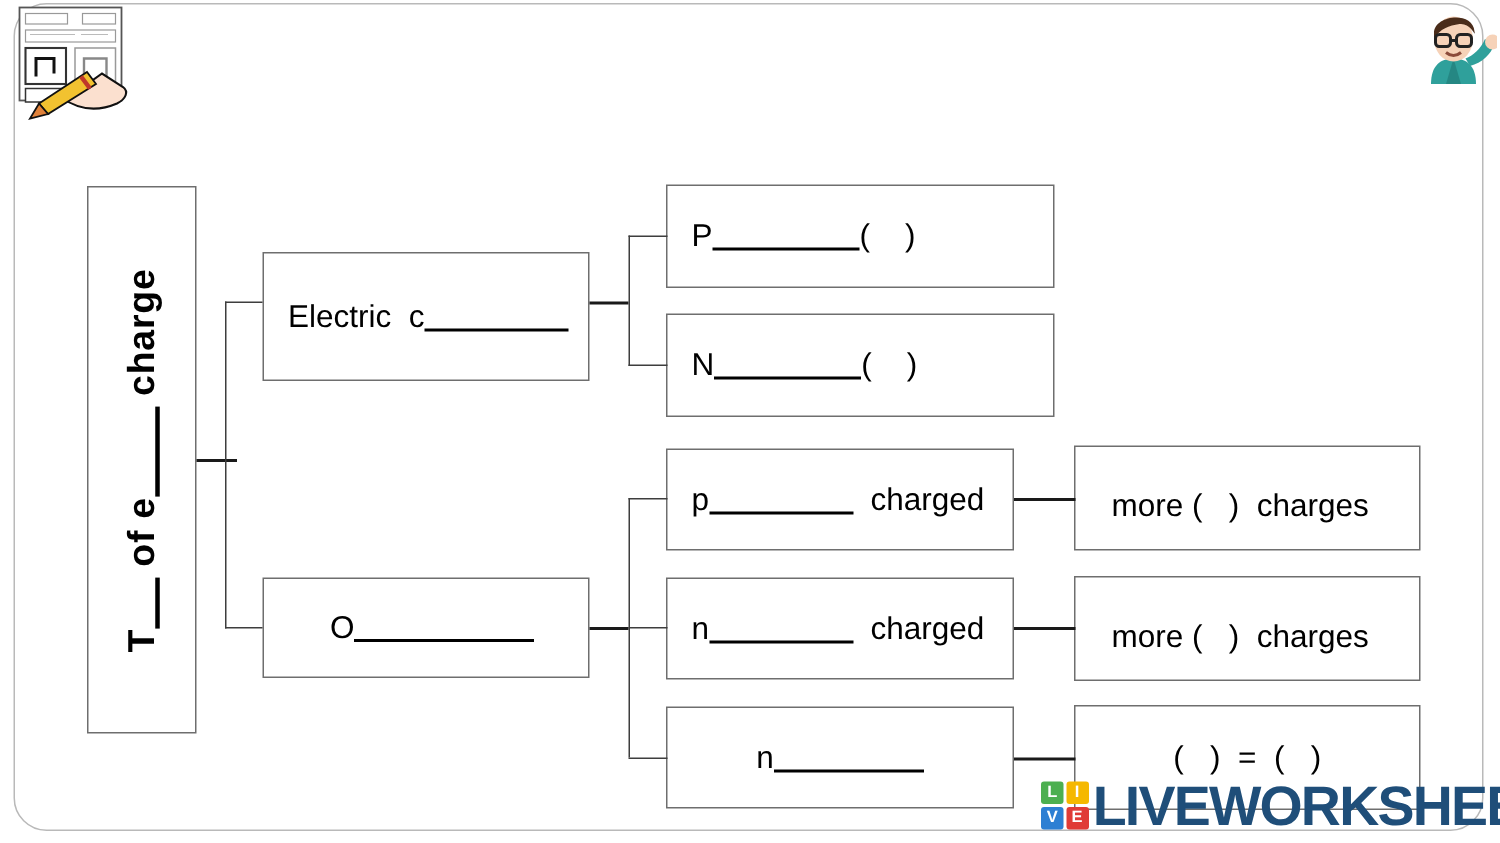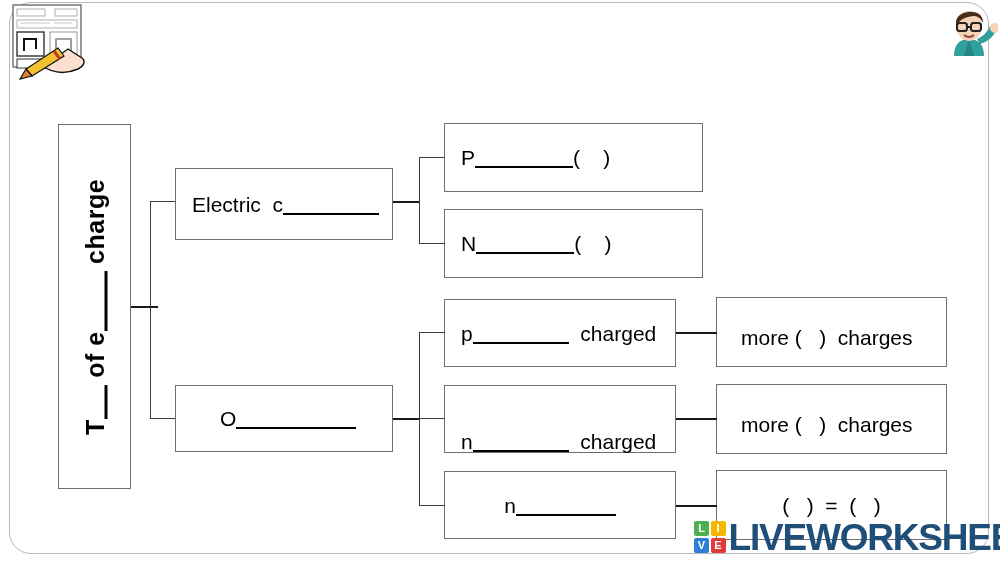--- a/index.html
+++ b/index.html
@@ -95,31 +95,31 @@
     transform: translate(-50%, -50%) rotate(-90deg);
     transform-origin: center center;
     white-space: nowrap;
     font-size: 25px;
     font-weight: bold;
     letter-spacing: 0.5px;
   }
   #node-root .blank { border-bottom-width: 3px; top: 4px; }
 
   
-  #node-electric { left: 175px; top: 168px;  width: 218px; height: 72px; }
+  #node-electric { left: 175px; top: 168px;  width: 218px; height: 86px; }
   #node-objects  { left: 175px; top: 385px;  width: 218px; height: 67px; }
   #node-objects .txt { padding-left: 28px; }
 
   
   #node-p  { left: 444px; top: 123px; width: 259px; height: 69px; }
   #node-n  { left: 444px; top: 209px; width: 259px; height: 69px; }
 
   
   #node-pos-charged { left: 444px; top: 299px; width: 232px; height: 68px; }
-  #node-neg-charged { left: 444px; top: 385px; width: 232px; height: 68px; align-items: flex-end; }
+  #node-neg-charged { left: 444px; top: 385px; width: 232px; height: 68px; }
   #node-neutral     { left: 444px; top: 471px; width: 232px; height: 68px; }
   #node-neutral .txt { width: 100%; text-align: center; }
 
   
   #node-more-pos { left: 716px; top: 297px; width: 231px; height: 70px; }
   #node-more-neg { left: 716px; top: 384px; width: 231px; height: 70px; }
   #node-equal    { left: 716px; top: 470px; width: 231px; height: 70px; }
   #node-more-pos .txt, #node-more-neg .txt { padding-left: 8px; margin-top: 10px; }
   #node-equal .txt { width: 100%; text-align: center; }
 

